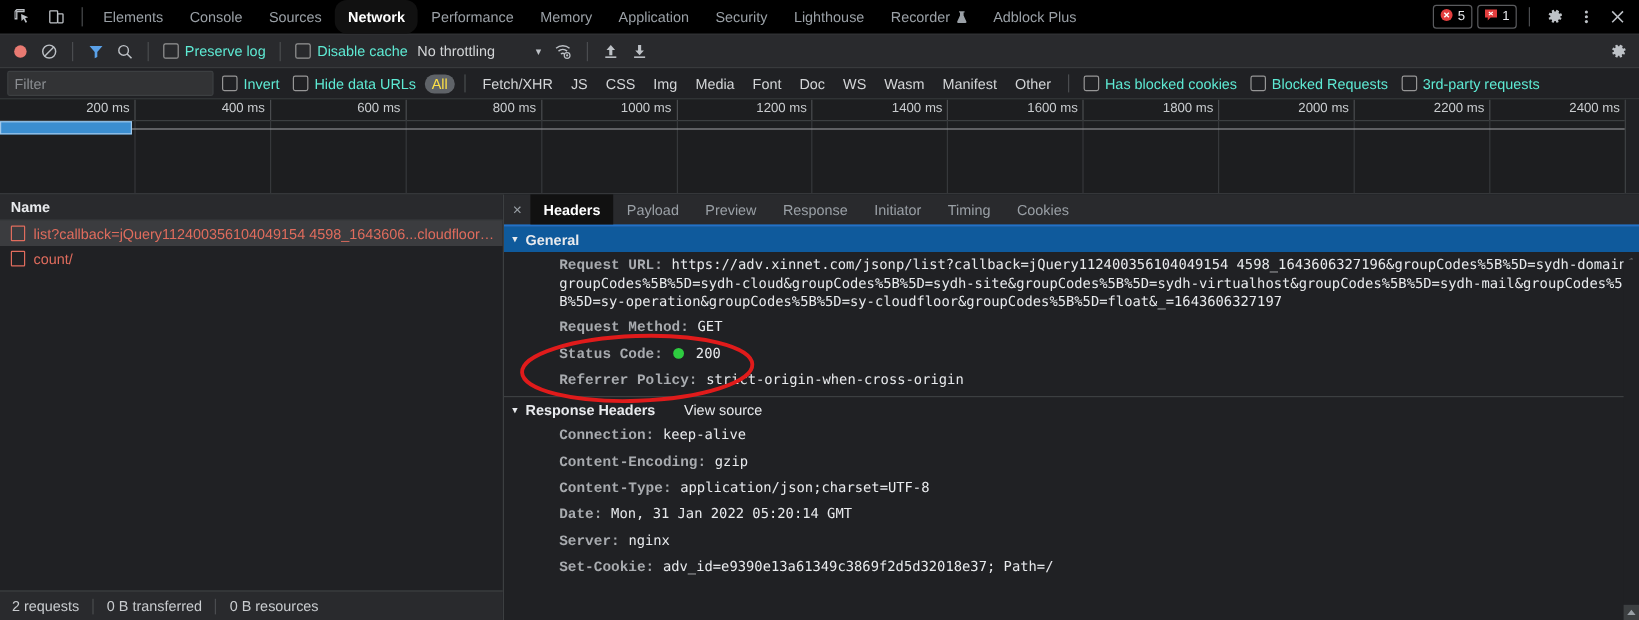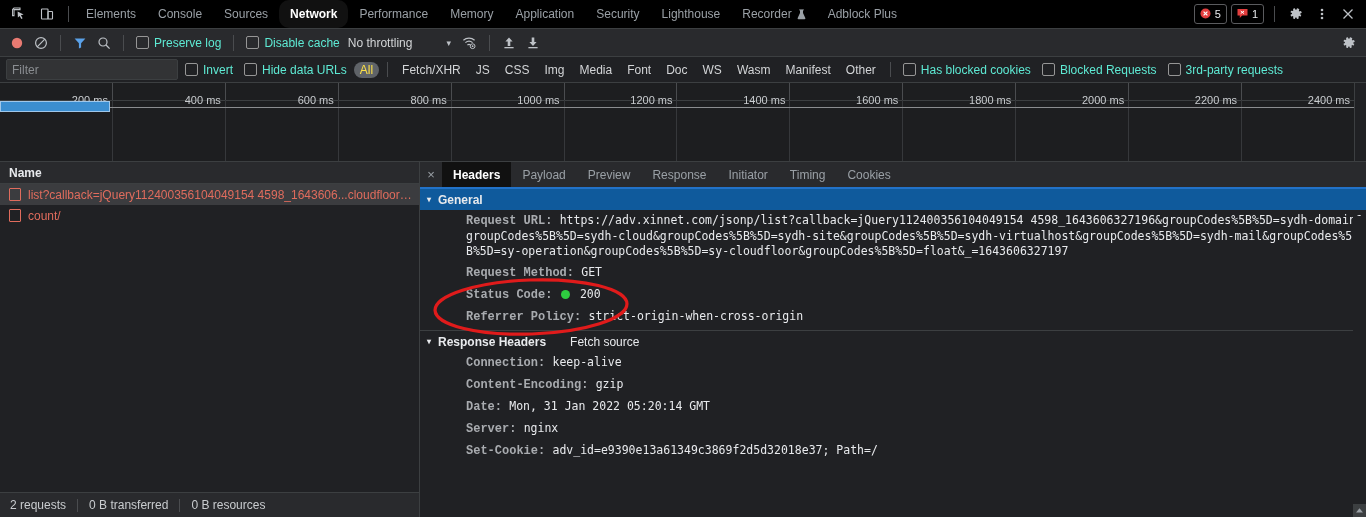--- a/index.html
+++ b/index.html
@@ -61,21 +61,21 @@
   }
   .filter-input::placeholder{color:#8a8d91;}
   .ftype{color:#d3d5d7;font-size:12px;padding:1px 6px;border-radius:8px;white-space:nowrap;cursor:default;}
   .ftype.active{background:#5f6368;color:#fde047;}
   .fsep{width:1px;height:15px;background:#4a4c4f;margin:0 5px;}
 
   
   .overview{height:78px;min-height:78px;position:relative;background:#1d1e20;border-bottom:1px solid #3c3f41;overflow:hidden;}
   .ruler{height:17px;position:relative;border-bottom:1px solid #3c3f41;background:#1d1e20;}
   .tick{position:absolute;top:0;height:17px;border-right:1px solid #4a4c4f;box-sizing:border-box;}
-  .tick span{position:absolute;right:4px;top:11px;font-size:11px;color:#c9cccf;white-space:nowrap;}
+  .tick span{position:absolute;right:4px;top:1px;font-size:11px;color:#c9cccf;white-space:nowrap;}
   .ov-grid{position:absolute;top:17px;left:0;right:0;bottom:0;}
   .ov-col{position:absolute;top:0;bottom:0;border-right:1px solid #36383b;box-sizing:border-box;}
   .ov-line{position:absolute;left:0;right:11px;top:24px;height:1px;background:#8b8d90;}
   .ov-band{position:absolute;left:0;top:18px;height:11px;background:#3b8ed0;border:1px solid #9fc7ea;box-sizing:border-box;}
   .ov-rightedge{position:absolute;right:0;top:0;bottom:0;width:11px;background:#202124;border-left:1px solid #3c3f41;}
 
   
   .split{flex:1;display:flex;min-height:0;}
   .leftpane{width:419px;min-width:419px;display:flex;flex-direction:column;background:#202124;border-right:1px solid #3c3f41;}
   .lp-head{
@@ -467,30 +467,34 @@
         <div class="hrow">
           <span class="hname">Referrer Policy:</span>
           <span class="hval">strict-origin-when-cross-origin</span>
         </div>
 
         <div class="sec-divider"></div>
 
         <div class="sec-head">
           <span class="tri">▾</span>
           <span>Response Headers</span>
-          <span class="viewsource">Fetch source</span>
+          <span class="viewsource">View source</span>
         </div>
 
         <div class="hrow">
           <span class="hname">Connection:</span>
           <span class="hval">keep-alive</span>
         </div>
         <div class="hrow">
           <span class="hname">Content-Encoding:</span>
           <span class="hval">gzip</span>
+        </div>
+        <div class="hrow">
+          <span class="hname">Content-Type:</span>
+          <span class="hval">application/json;charset=UTF-8</span>
         </div>
         <div class="hrow">
           <span class="hname">Date:</span>
           <span class="hval">Mon, 31 Jan 2022 05:20:14 GMT</span>
         </div>
         <div class="hrow">
           <span class="hname">Server:</span>
           <span class="hval">nginx</span>
         </div>
         <div class="hrow">

